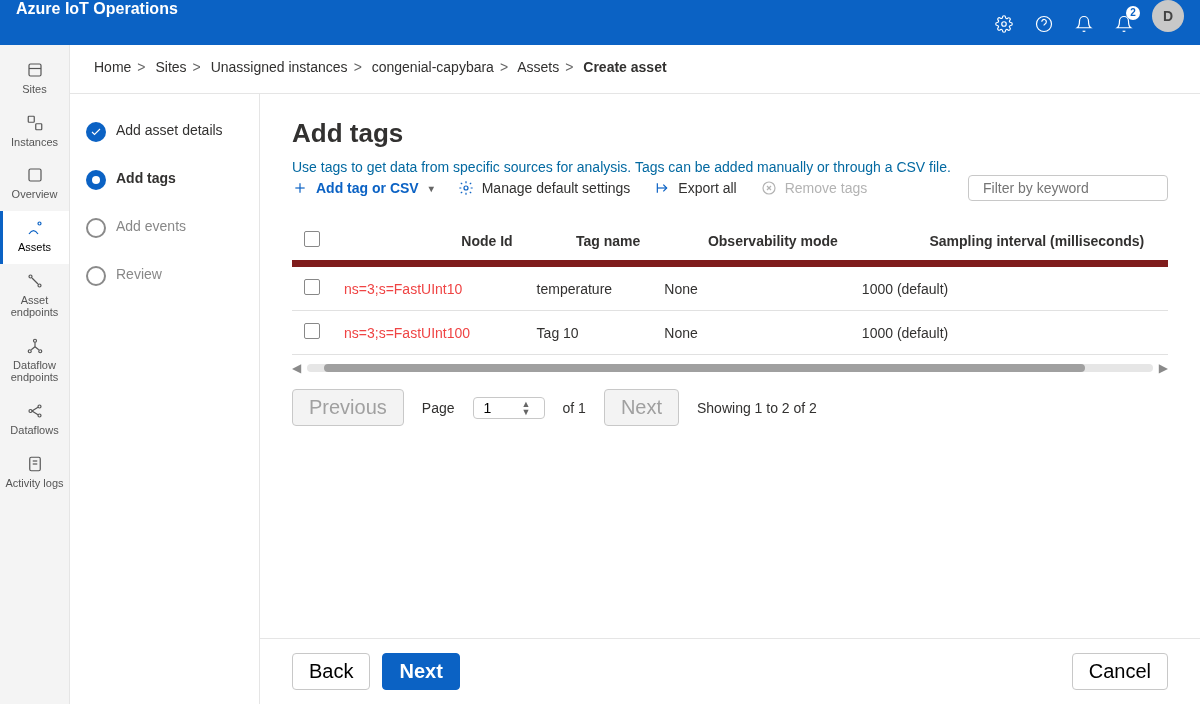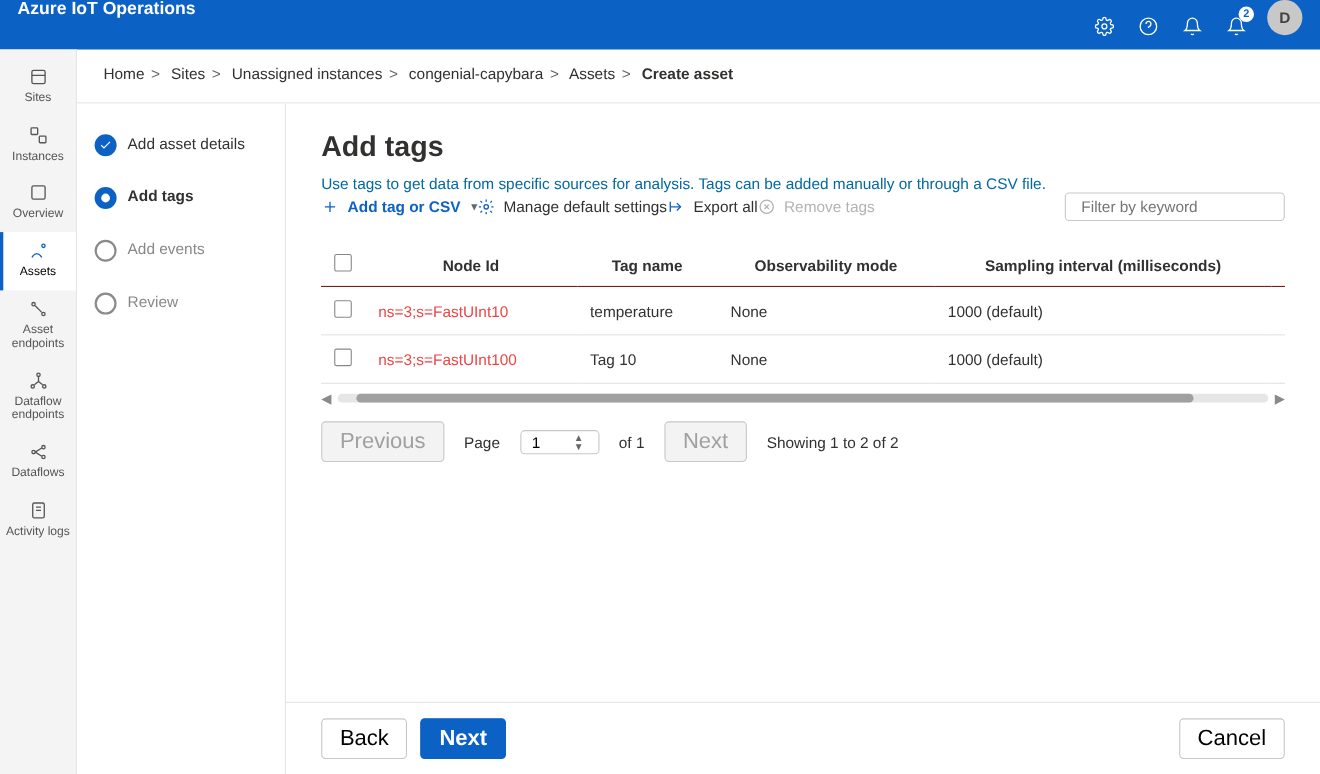--- a/index.html
+++ b/index.html
@@ -46,34 +46,34 @@
   .step-label { font-size:14px; color:#323130;}
   .step.current .step-label { font-weight:700; }
   .step.pending .step-label { color:#888; }
 
   
   .content { flex:1; display:flex; flex-direction:column; min-width:0; }
   .content-inner { padding:24px 32px 12px; flex:1; overflow:auto; }
   h1 { font-size:26px; font-weight:700; margin-bottom:10px;}
   .subtitle { color:#0369a1; margin-bottom:0; }
 
-  .toolbar { display:flex; align-items:center; margin-bottom:20px; flex-wrap:wrap;}
+  .toolbar { display:flex; align-items:center; gap:24px; margin-bottom:20px; flex-wrap:wrap;}
   .tb-btn { display:flex; align-items:center; gap:8px; cursor:pointer; font-size:14px; color:#323130;}
   .tb-btn.primary { color:#0b62c4; font-weight:600;}
   .tb-btn svg { width:16px; height:16px; stroke:currentColor; fill:none; stroke-width:1.8;}
   .tb-btn.disabled { color:#b3b3b3; cursor:default;}
   .tb-spacer { flex:1; }
   .filter { display:flex; align-items:center; border:1px solid #c8c8c8; border-radius:4px; padding:4px 8px; gap:6px; width:200px;}
   .filter input { border:none; outline:none; font-size:14px; flex:1; color:#666;}
   .filter svg { width:14px; height:14px; stroke:#666; fill:none; stroke-width:1.8;}
 
   
   .tbl-wrap { overflow-x:auto; }
   table { border-collapse:collapse; min-width:920px; width:100%;}
-  thead th { text-align:center; font-weight:600; font-size:14px; padding:10px 12px; border-bottom:1px solid #7f1d1d; white-space:nowrap;}
+  thead th { text-align:right; font-weight:600; font-size:14px; padding:10px 12px; border-bottom:7px solid #7f1d1d; white-space:nowrap;}
   tbody td { padding:12px 12px; border-bottom:1px solid #e1e1e1; font-size:14px; white-space:nowrap;}
   .chk { width:16px; height:16px; border:1.5px solid #888; border-radius:2px; display:inline-block; cursor:pointer;}
   .link { color:#ef4444; cursor:pointer;}
 
   .hscroll { height:14px; display:flex; align-items:center; margin-top:6px; color:#8a8a8a;}
   .hscroll .bar { flex:1; height:8px; background:#e6e6e6; border-radius:4px; margin:0 6px; position:relative;}
   .hscroll .thumb { position:absolute; left:2%; width:90%; top:0; bottom:0; background:#a0a0a0; border-radius:4px;}
   .hscroll .arrow { cursor:pointer; font-size:12px;}
 
   

